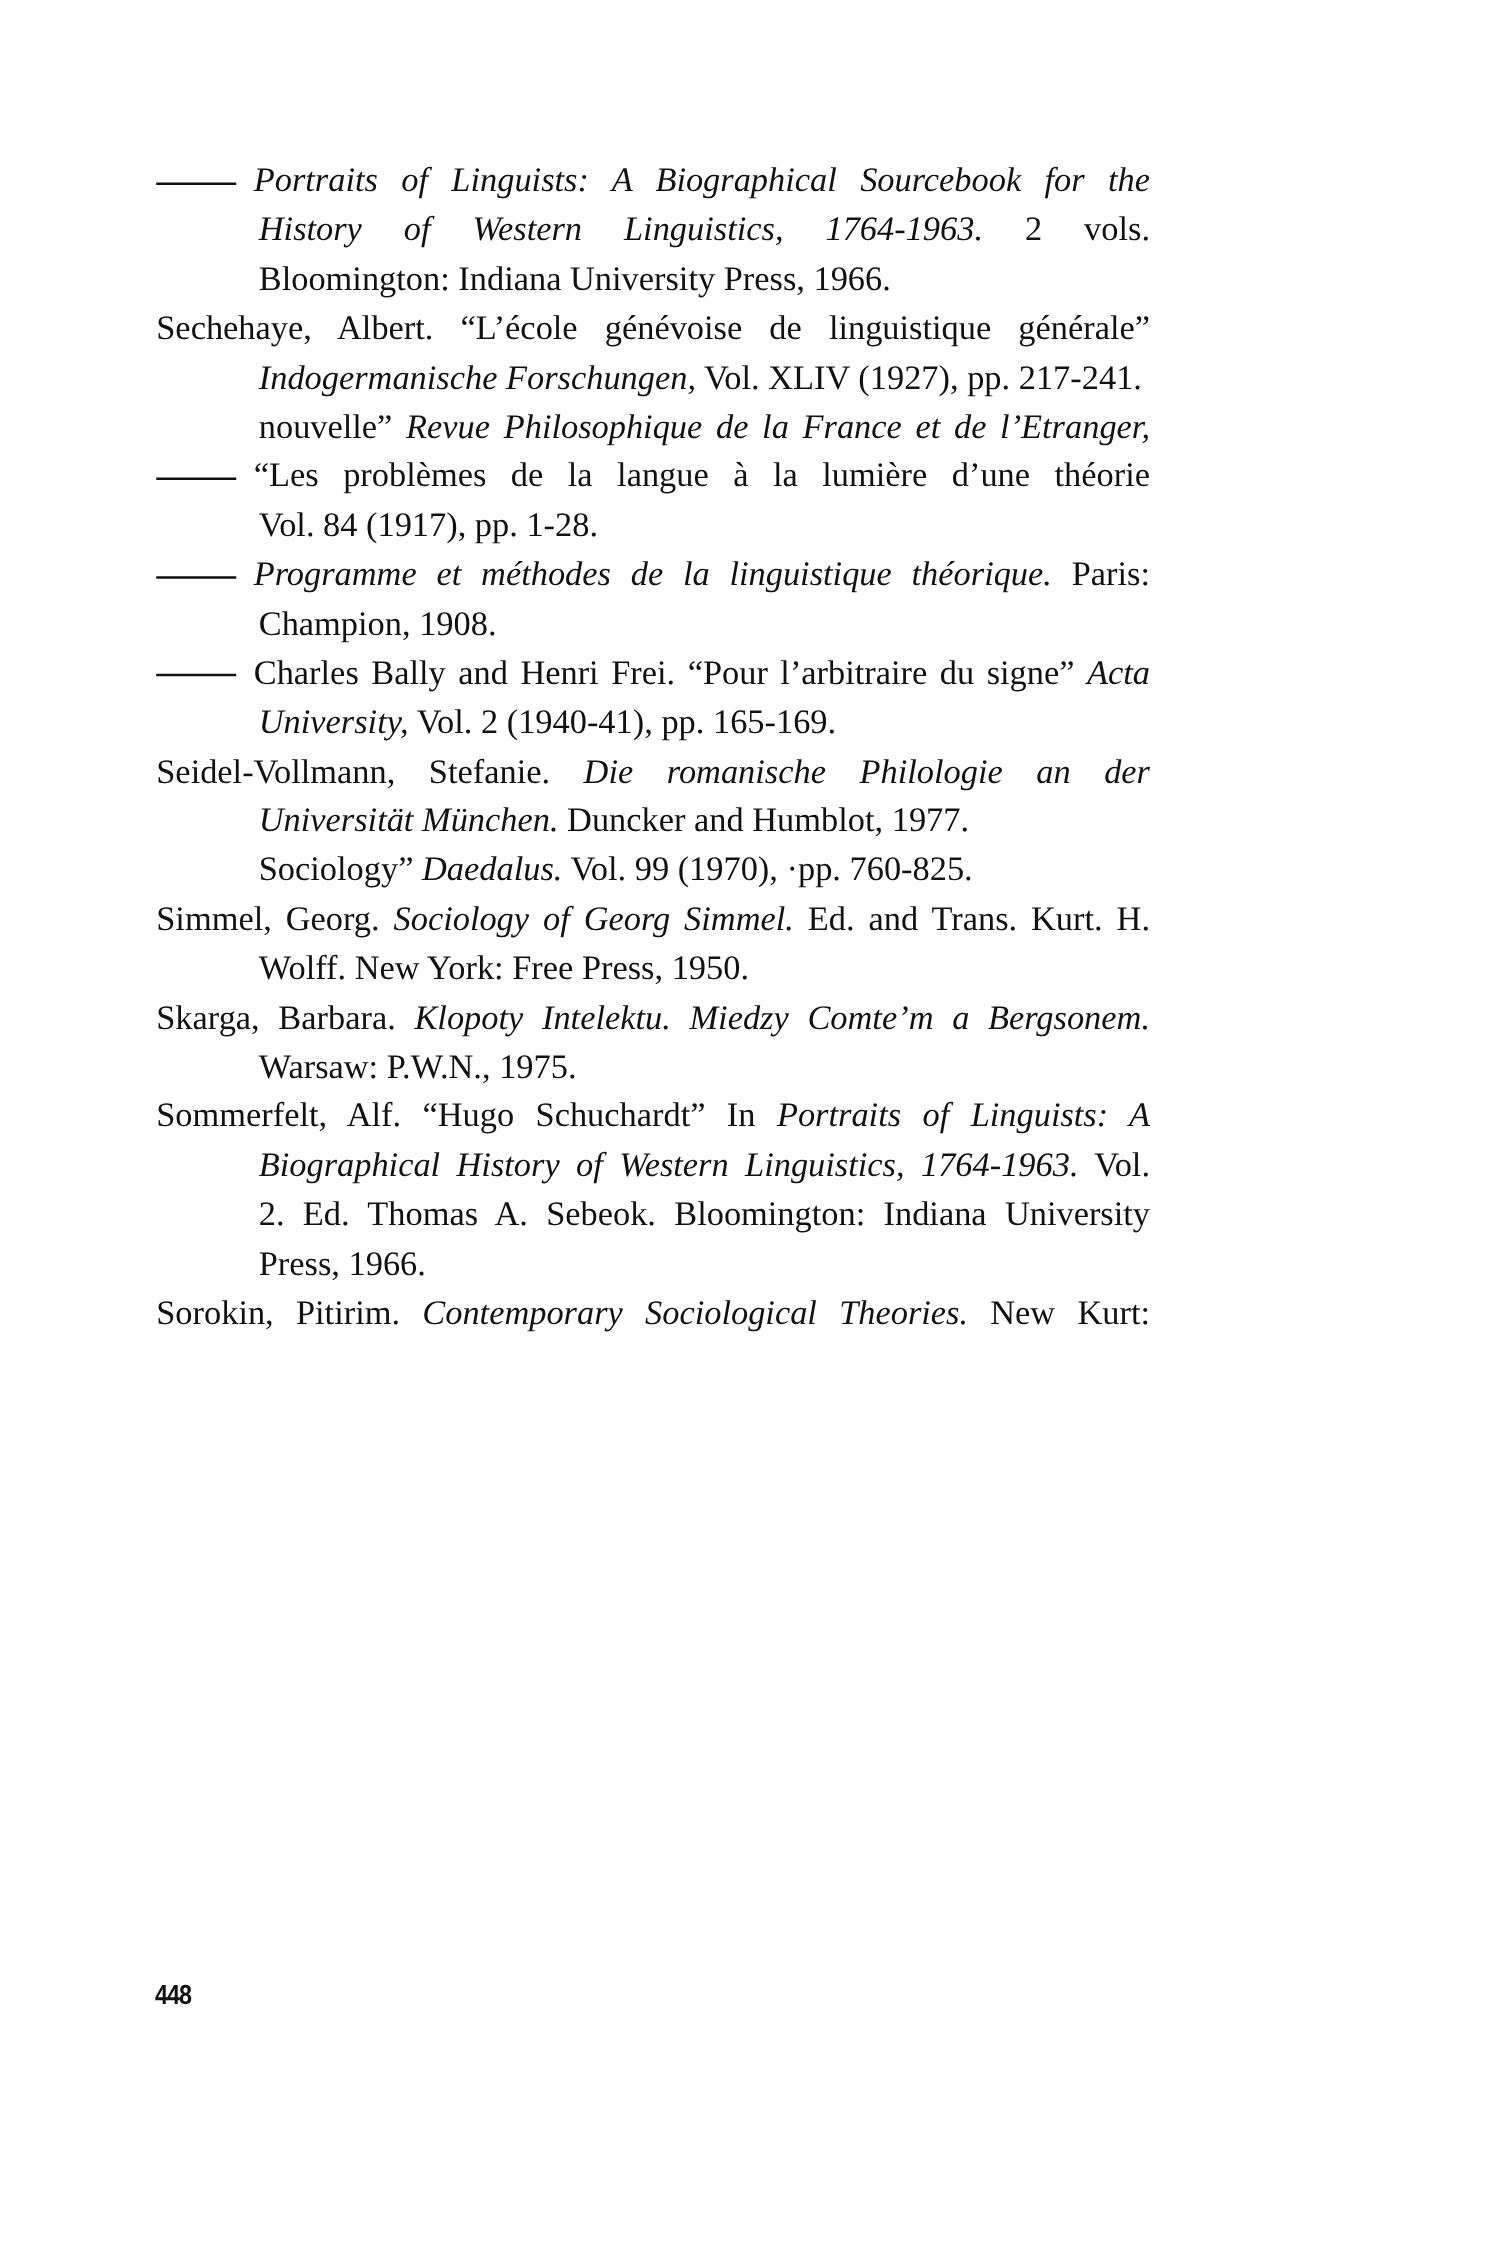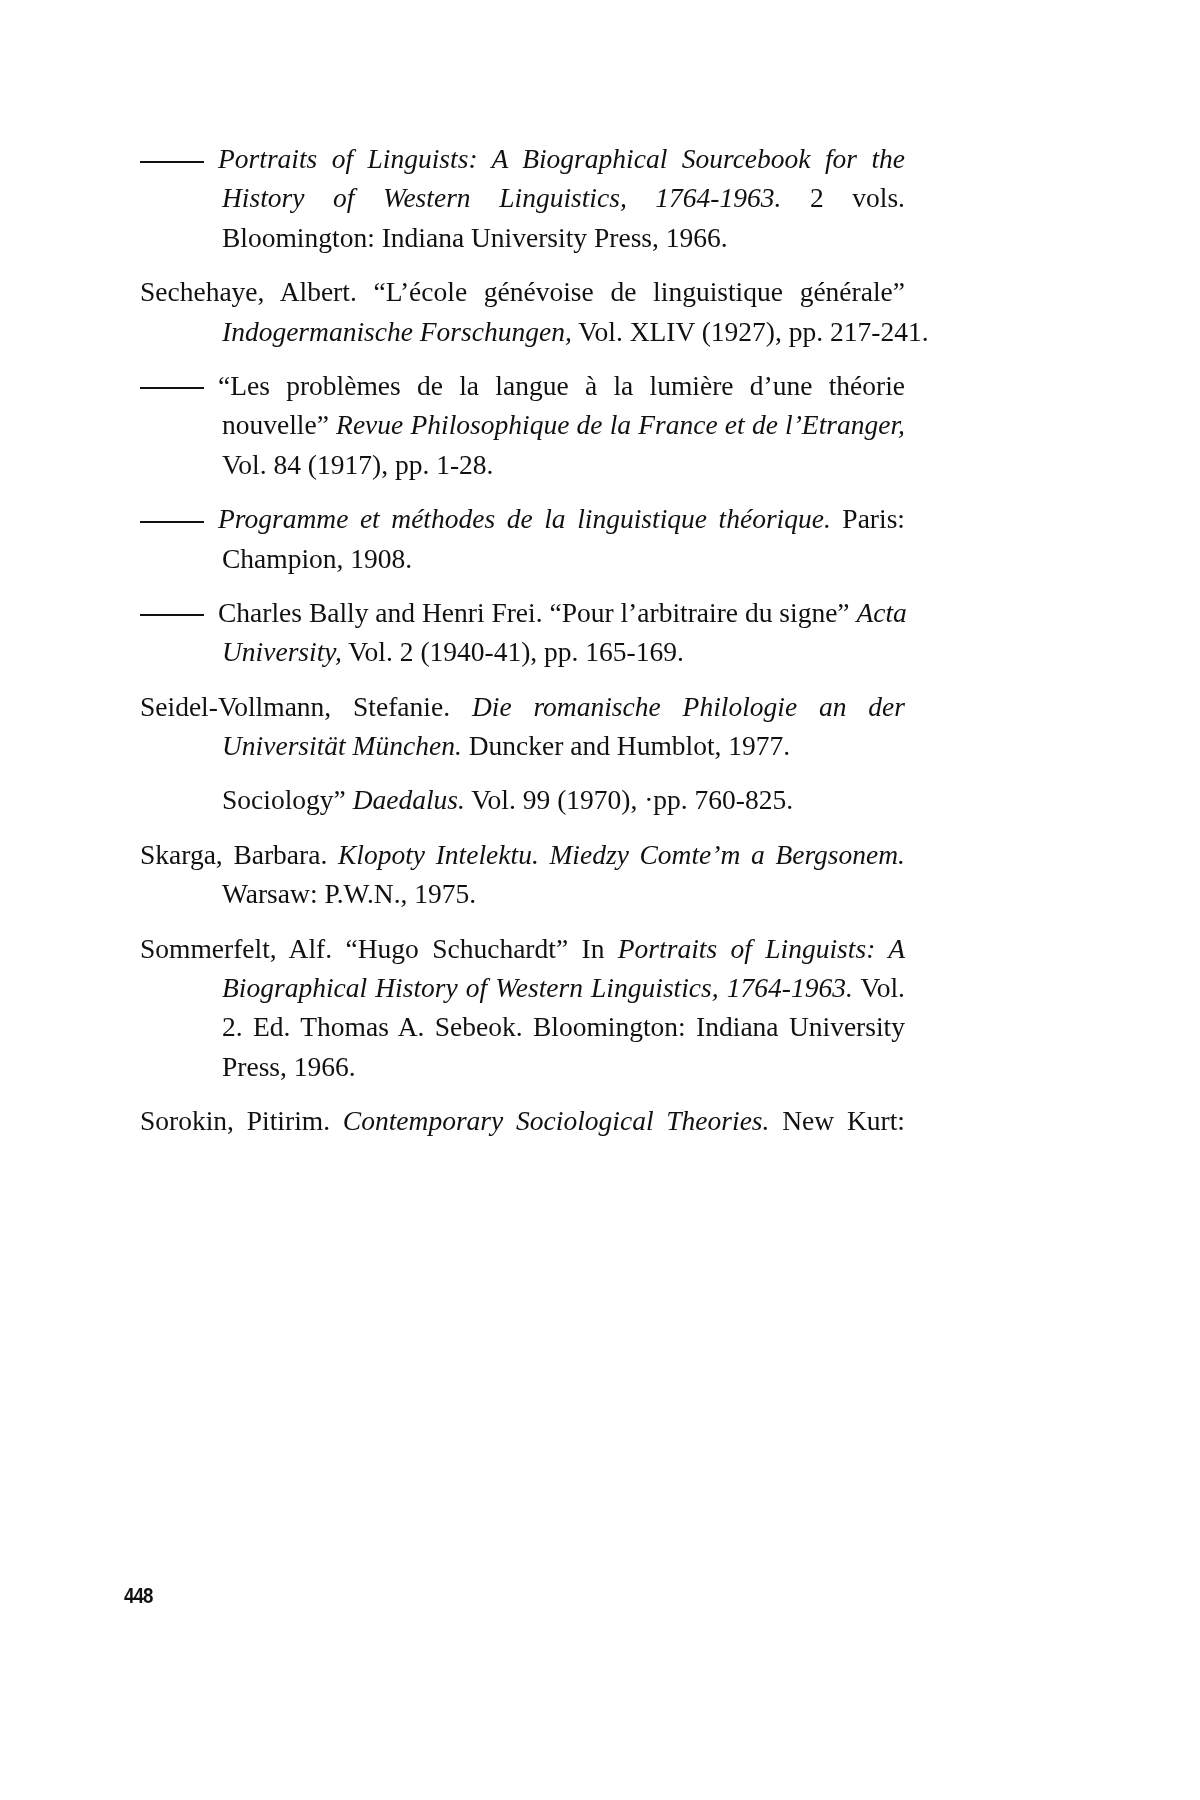--- a/index.html
+++ b/index.html
@@ -9,21 +9,21 @@
     font-family: "Liberation Serif", "DejaVu Serif", serif;
     color: #111111;
     position: relative;
     overflow: hidden;
   }
   .page {
     position: absolute;
     left: 125px; top: 124px;
     width: 795px;
   }
-  .entry { margin: 15px; }
+  .entry { margin: 0; }
   .line {
     height: 39.4px;
     line-height: 39.4px;
     font-size: 27.5px;
     white-space: nowrap;
     text-align: justify;
     text-align-last: justify;
     display: block;
   }
   .line.last { text-align-last: left; }
@@ -55,40 +55,44 @@
     <div class="entry">
       <span class="line"><span class="dash"></span><span class="i">Portraits of Linguists: A Biographical Sourcebook for the</span></span>
       <span class="line indent"><span class="i">History of Western Linguistics, 1764-1963.</span><span> 2 vols.</span></span>
       <span class="line last indent"><span>Bloomington: Indiana University Press, 1966.</span></span>
     </div>
     <div class="entry">
       <span class="line"><span>Sechehaye, Albert. “L’école génévoise de linguistique générale”</span></span>
       <span class="line last indent"><span class="i">Indogermanische Forschungen,</span><span> Vol. XLIV (1927), pp. 217-241.</span></span>
     </div>
     <div class="entry">
+      <span class="line indent"><span>nouvelle” </span><span class="i">Revue Philosophique de la France et de l’Etranger,</span></span>
       <span class="line"><span class="dash"></span><span>“Les problèmes de la langue à la lumière d’une théorie</span></span>
-      <span class="line indent"><span>nouvelle” </span><span class="i">Revue Philosophique de la France et de l’Etranger,</span></span>
       <span class="line last indent"><span>Vol. 84 (1917), pp. 1-28.</span></span>
     </div>
     <div class="entry">
       <span class="line"><span class="dash"></span><span class="i">Programme et méthodes de la linguistique théorique.</span><span> Paris:</span></span>
       <span class="line last indent"><span>Champion, 1908.</span></span>
     </div>
     <div class="entry">
       <span class="line"><span class="dash"></span><span>Charles Bally and Henri Frei. “Pour l’arbitraire du signe” </span><span class="i">Acta</span></span>
       <span class="line last indent"><span class="i">University,</span><span> Vol. 2 (1940-41), pp. 165-169.</span></span>
     </div>
     <div class="entry">
       <span class="line"><span>Seidel-Vollmann, Stefanie. </span><span class="i">Die romanische Philologie an der</span></span>
       <span class="line last indent"><span class="i">Universität München.</span><span> Duncker and Humblot, 1977.</span></span>
     </div>
     <div class="entry">
       <span class="line last indent"><span>Sociology” </span><span class="i">Daedalus.</span><span> Vol. 99 (1970), ·pp. 760-825.</span></span>
     </div>
     <div class="entry">
+      <span class="line"><span>Simmel, Georg. </span><span class="i">Sociology of Georg Simmel.</span><span> Ed. and Trans. Kurt. H.</span></span>
+      <span class="line last indent"><span>Wolff. New York: Free Press, 1950.</span></span>
+    </div>
+    <div class="entry">
       <span class="line"><span>Skarga, Barbara. </span><span class="i">Klopoty Intelektu. Miedzy Comte’m a Bergsonem.</span></span>
       <span class="line last indent"><span>Warsaw: P.W.N., 1975.</span></span>
     </div>
     <div class="entry">
       <span class="line"><span>Sommerfelt, Alf. “Hugo Schuchardt” In </span><span class="i">Portraits of Linguists: A</span></span>
       <span class="line indent"><span class="i">Biographical History of Western Linguistics, 1764-1963.</span><span> Vol.</span></span>
       <span class="line indent"><span>2. Ed. Thomas A. Sebeok. Bloomington: Indiana University</span></span>
       <span class="line last indent"><span>Press, 1966.</span></span>
     </div>
     <div class="entry">

